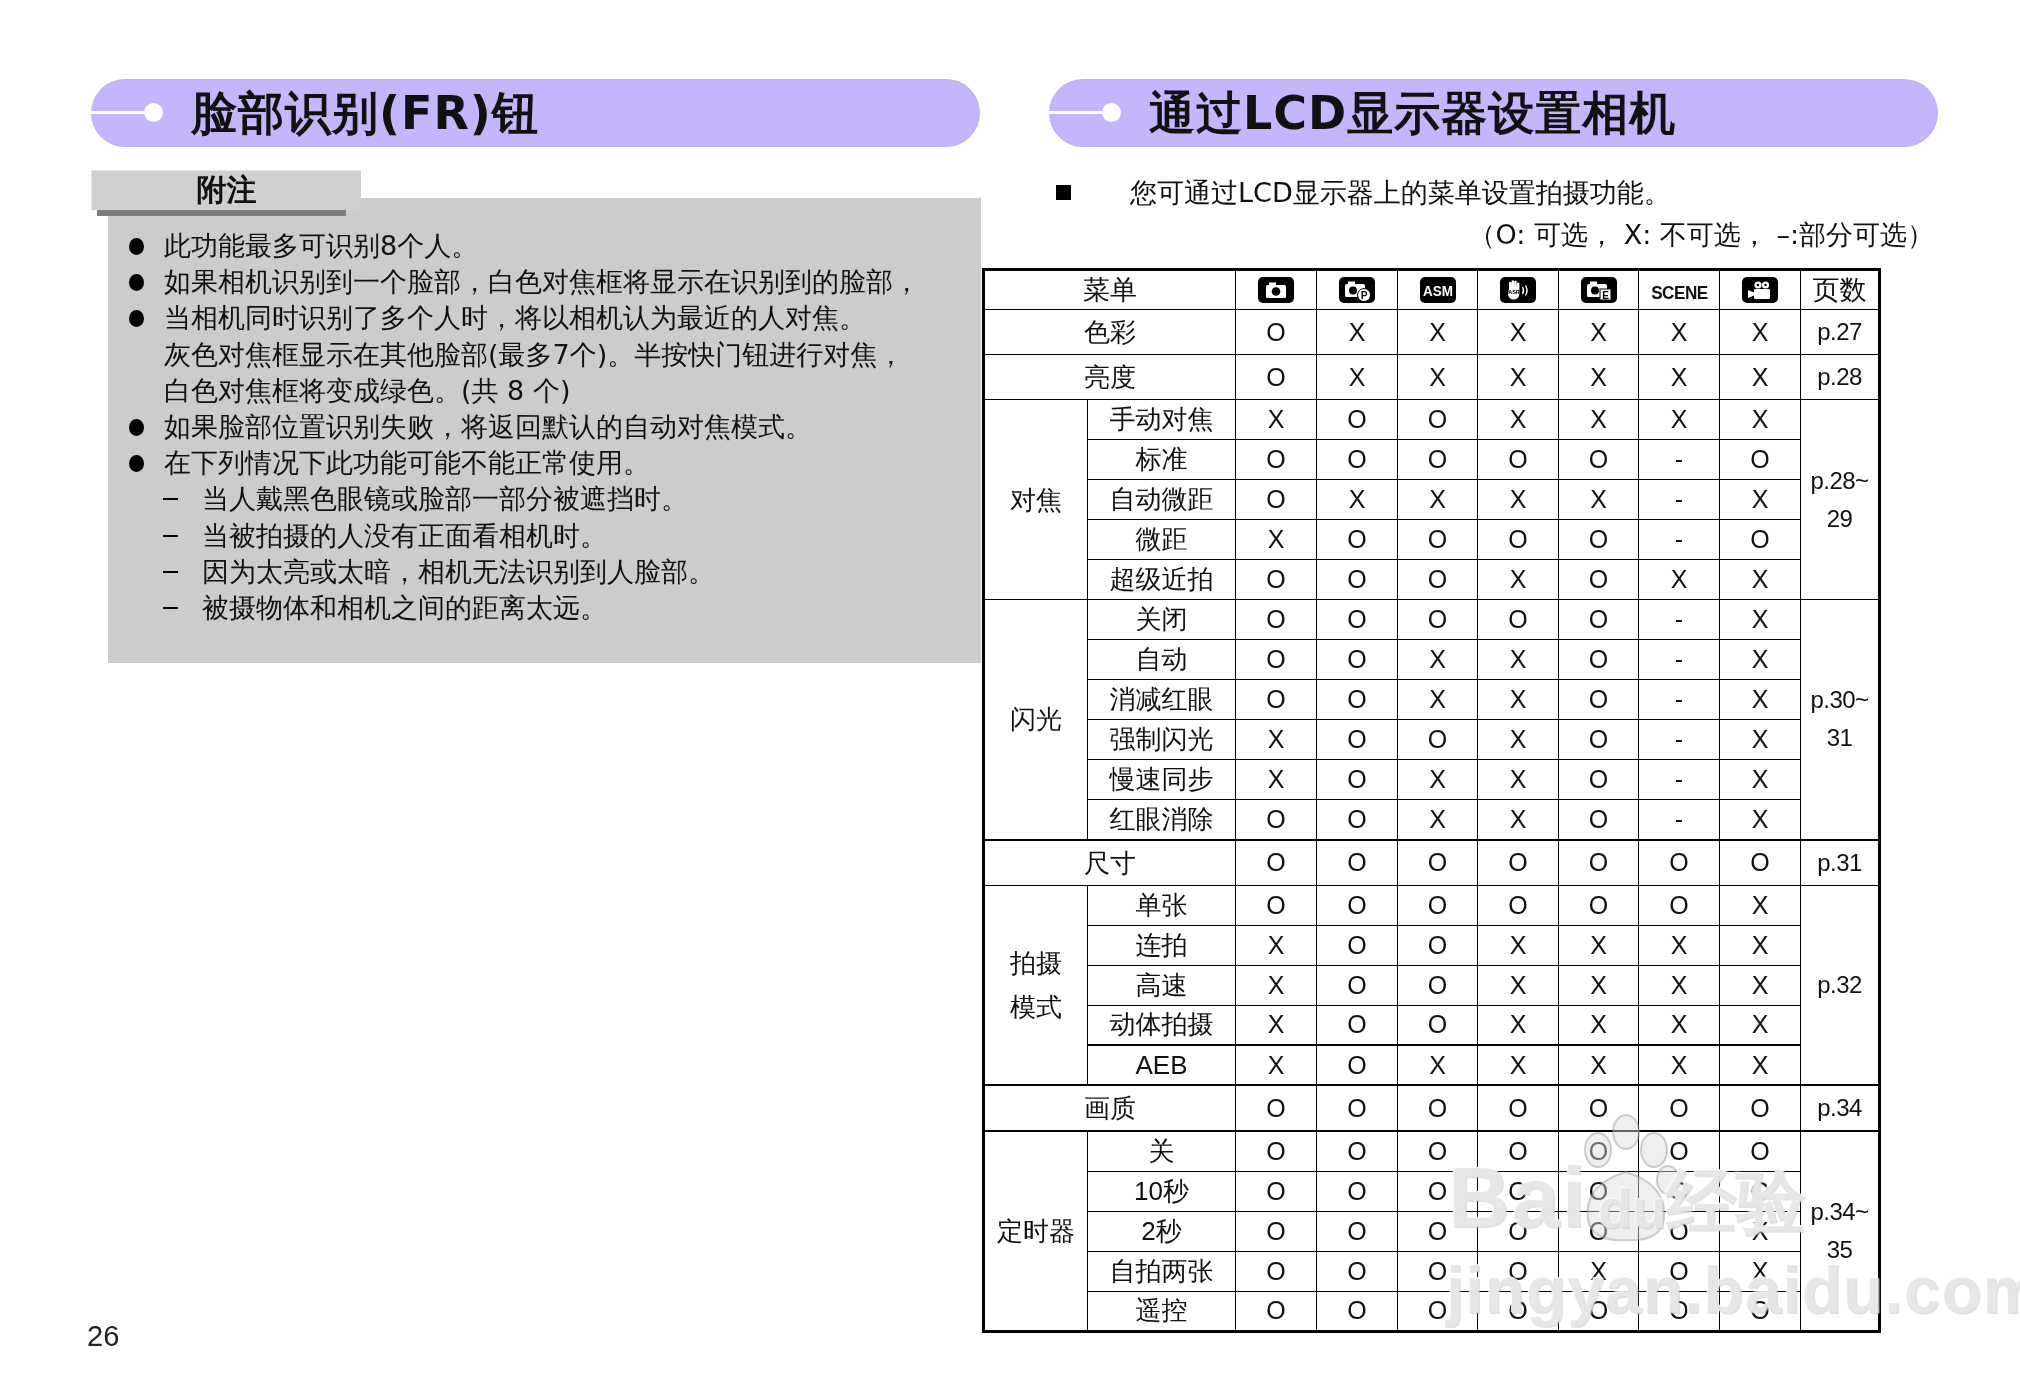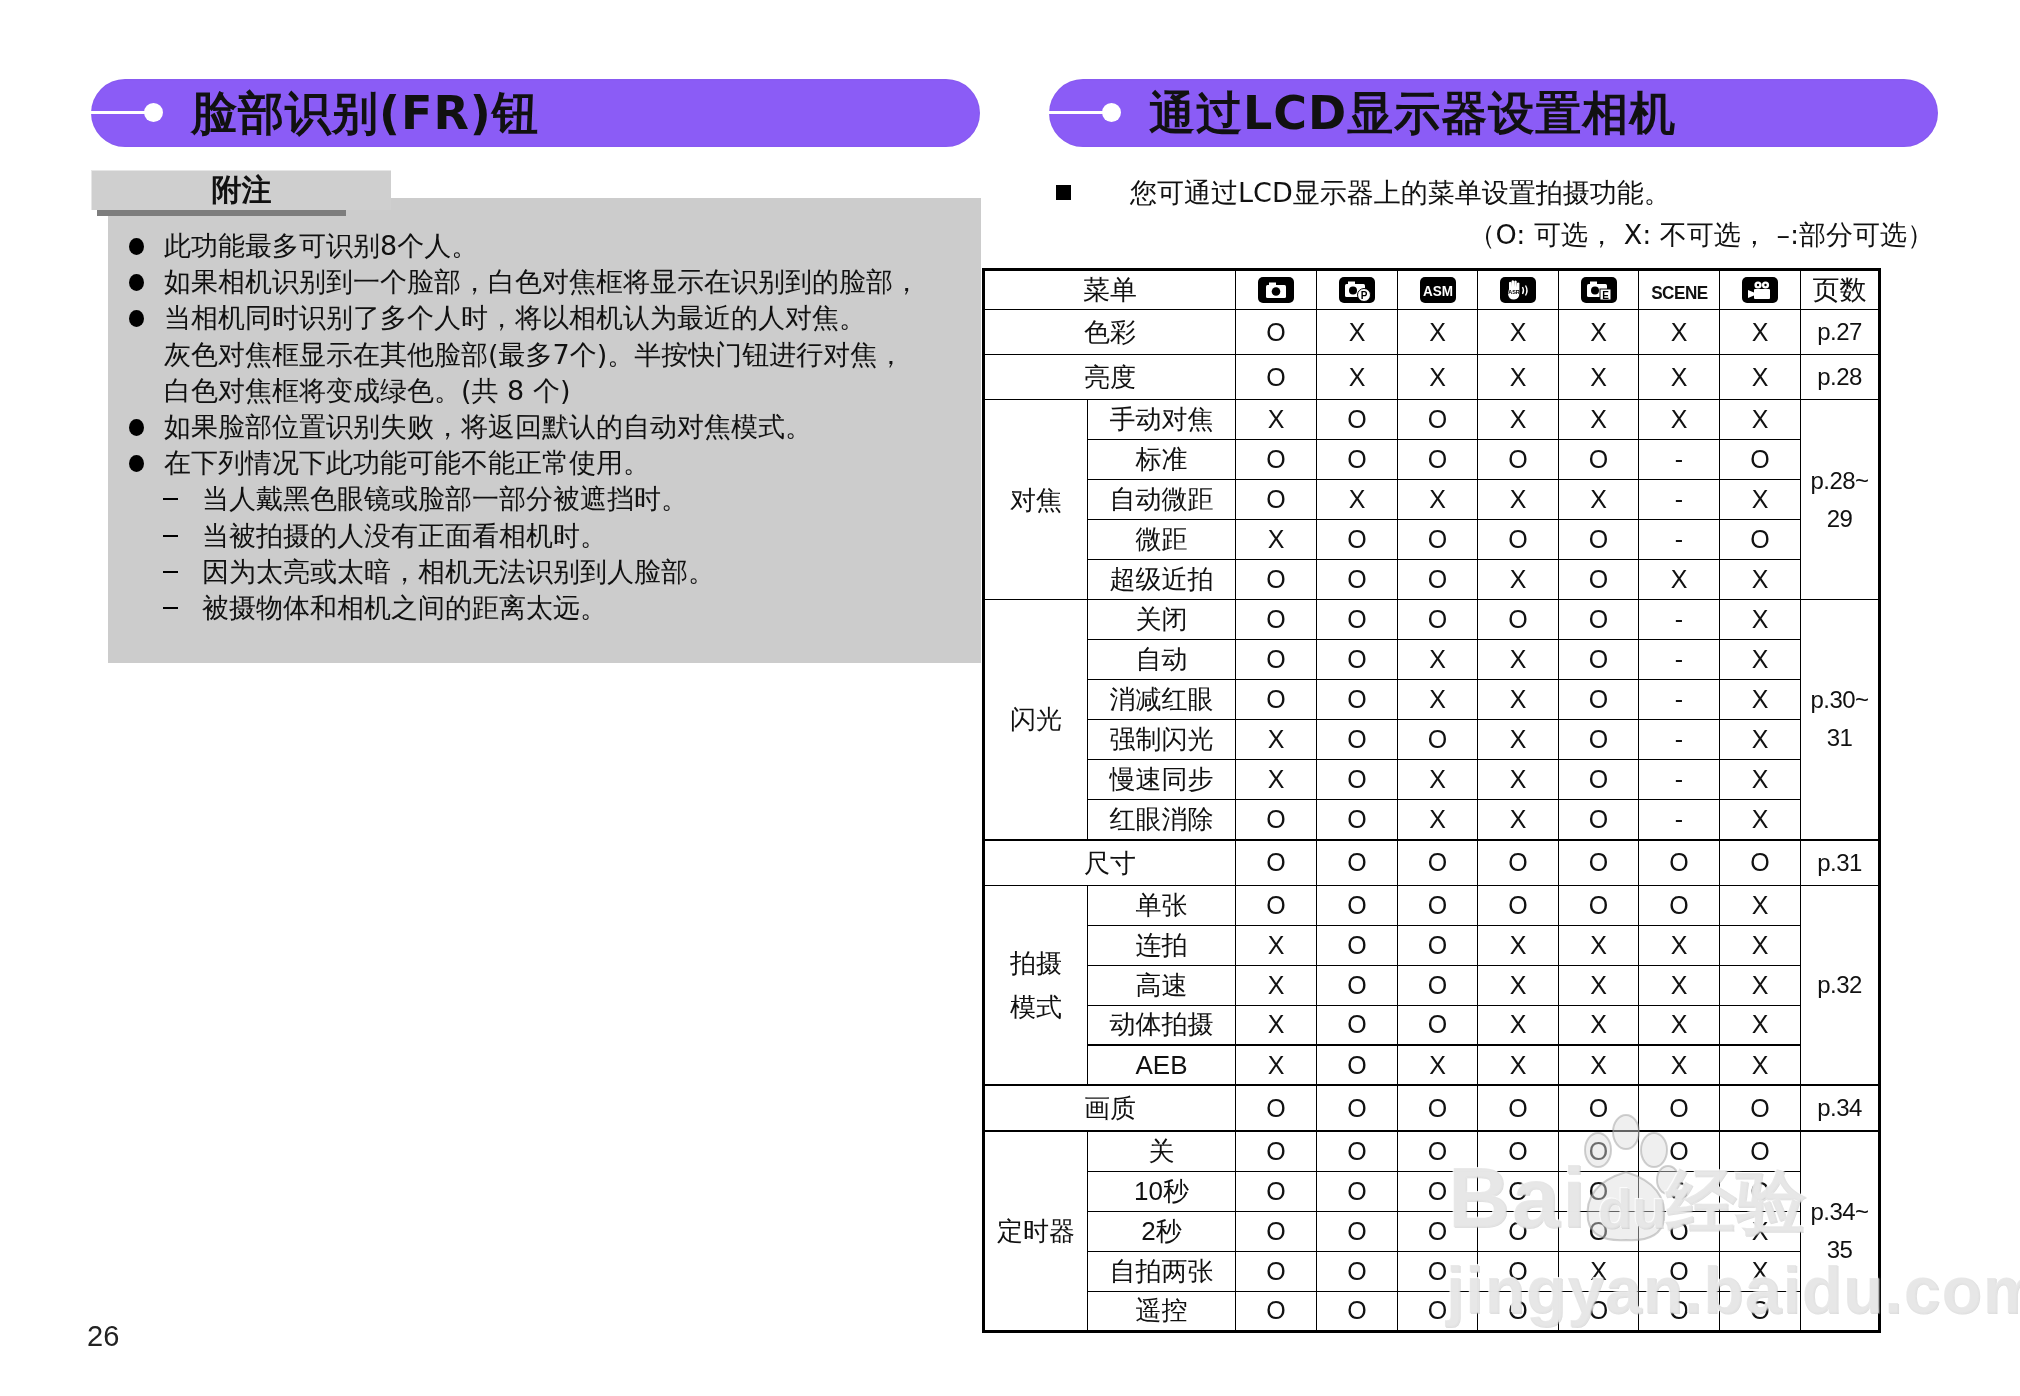--- a/index.html
+++ b/index.html
@@ -5,38 +5,38 @@
   html, body { margin: 0; padding: 0; }
   body {
     width: 2020px; height: 1396px; position: relative; overflow: hidden;
     background: #ffffff; color: #111;
     font-family: "DejaVu Sans", "Liberation Sans", sans-serif;
   }
 
   
   .pill {
     position: absolute; top: 79px; width: 889px; height: 68px;
-    border-radius: 34px; background: #8b5cf6;
+    border-radius: 34px; background: #c4b5fd;
     box-shadow: inset 0 0 2px rgba(0,0,0,0.08);
   }
   .pill-left { left: 91px; }
   .pill-right { left: 1049px; }
   .pill-line { position: absolute; left: 0; top: 32px; width: 58px; height: 3px; background: #fff; }
   .pill-dot { position: absolute; left: 53px; top: 24px; width: 19px; height: 19px; border-radius: 50%; background: #fff; }
   .pill-title {
     position: absolute; left: 100px; top: 0; height: 68px; line-height: 68px;
     font-size: 46px; font-weight: bold; color: #111; white-space: nowrap;
     letter-spacing: 1px;
   }
 
   
   .note-box { position: absolute; left: 108px; top: 198px; width: 873px; height: 465px; background: #cccccc; }
   .note-tab-shadow { position: absolute; left: 97px; top: 176px; width: 249px; height: 40px; background: #7d7d7d; }
   .note-tab {
-    position: absolute; left: 91px; top: 170px; width: 300px; height: 40px;
+    position: absolute; left: 91px; top: 170px; width: 270px; height: 40px;
     background: #cfcfcf; border-top: 1px solid #e6e6e6; border-left: 1px solid #e6e6e6;
     box-sizing: border-box; text-align: center; line-height: 38px;
     font-size: 30px; font-weight: bold; color: #111;
   }
   .note-list { position: absolute; left: 120px; top: 228px; width: 850px; }
   .note-line {
     position: relative; height: 36.2px; line-height: 36.2px;
     font-size: 27px; white-space: nowrap; padding-left: 44px; color: #111;
   }
   .note-line.sub { padding-left: 82px; }

